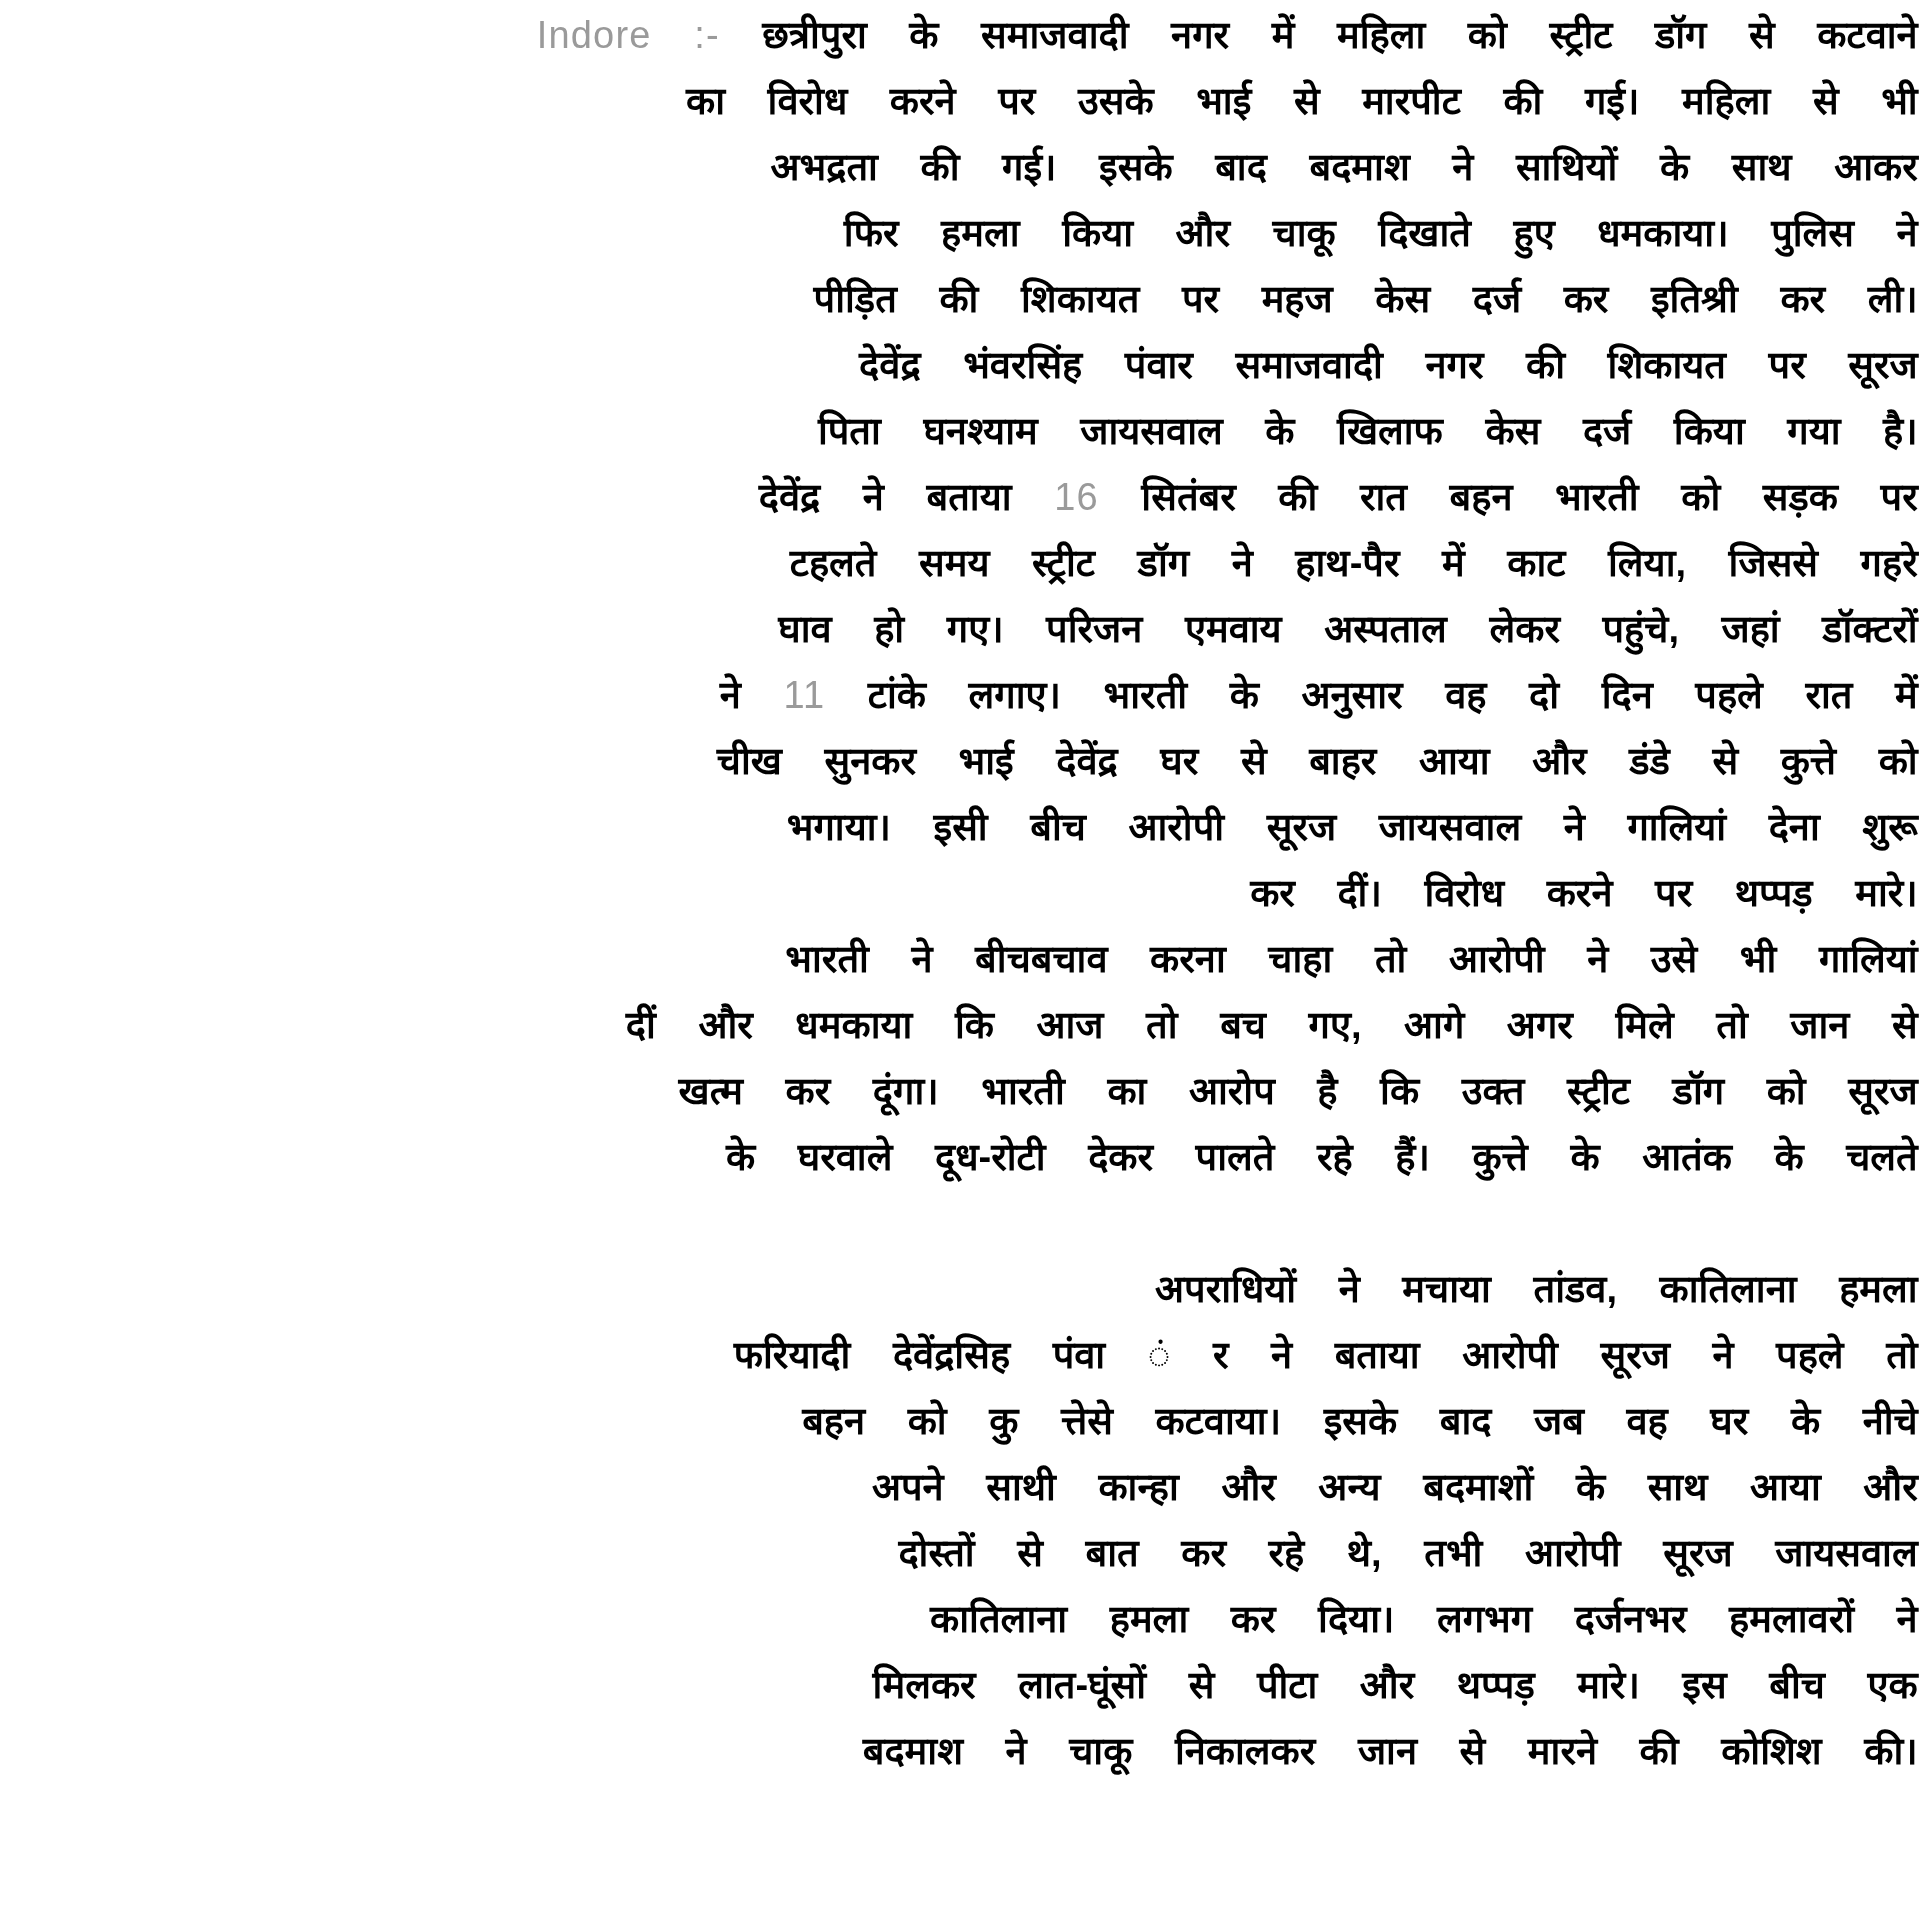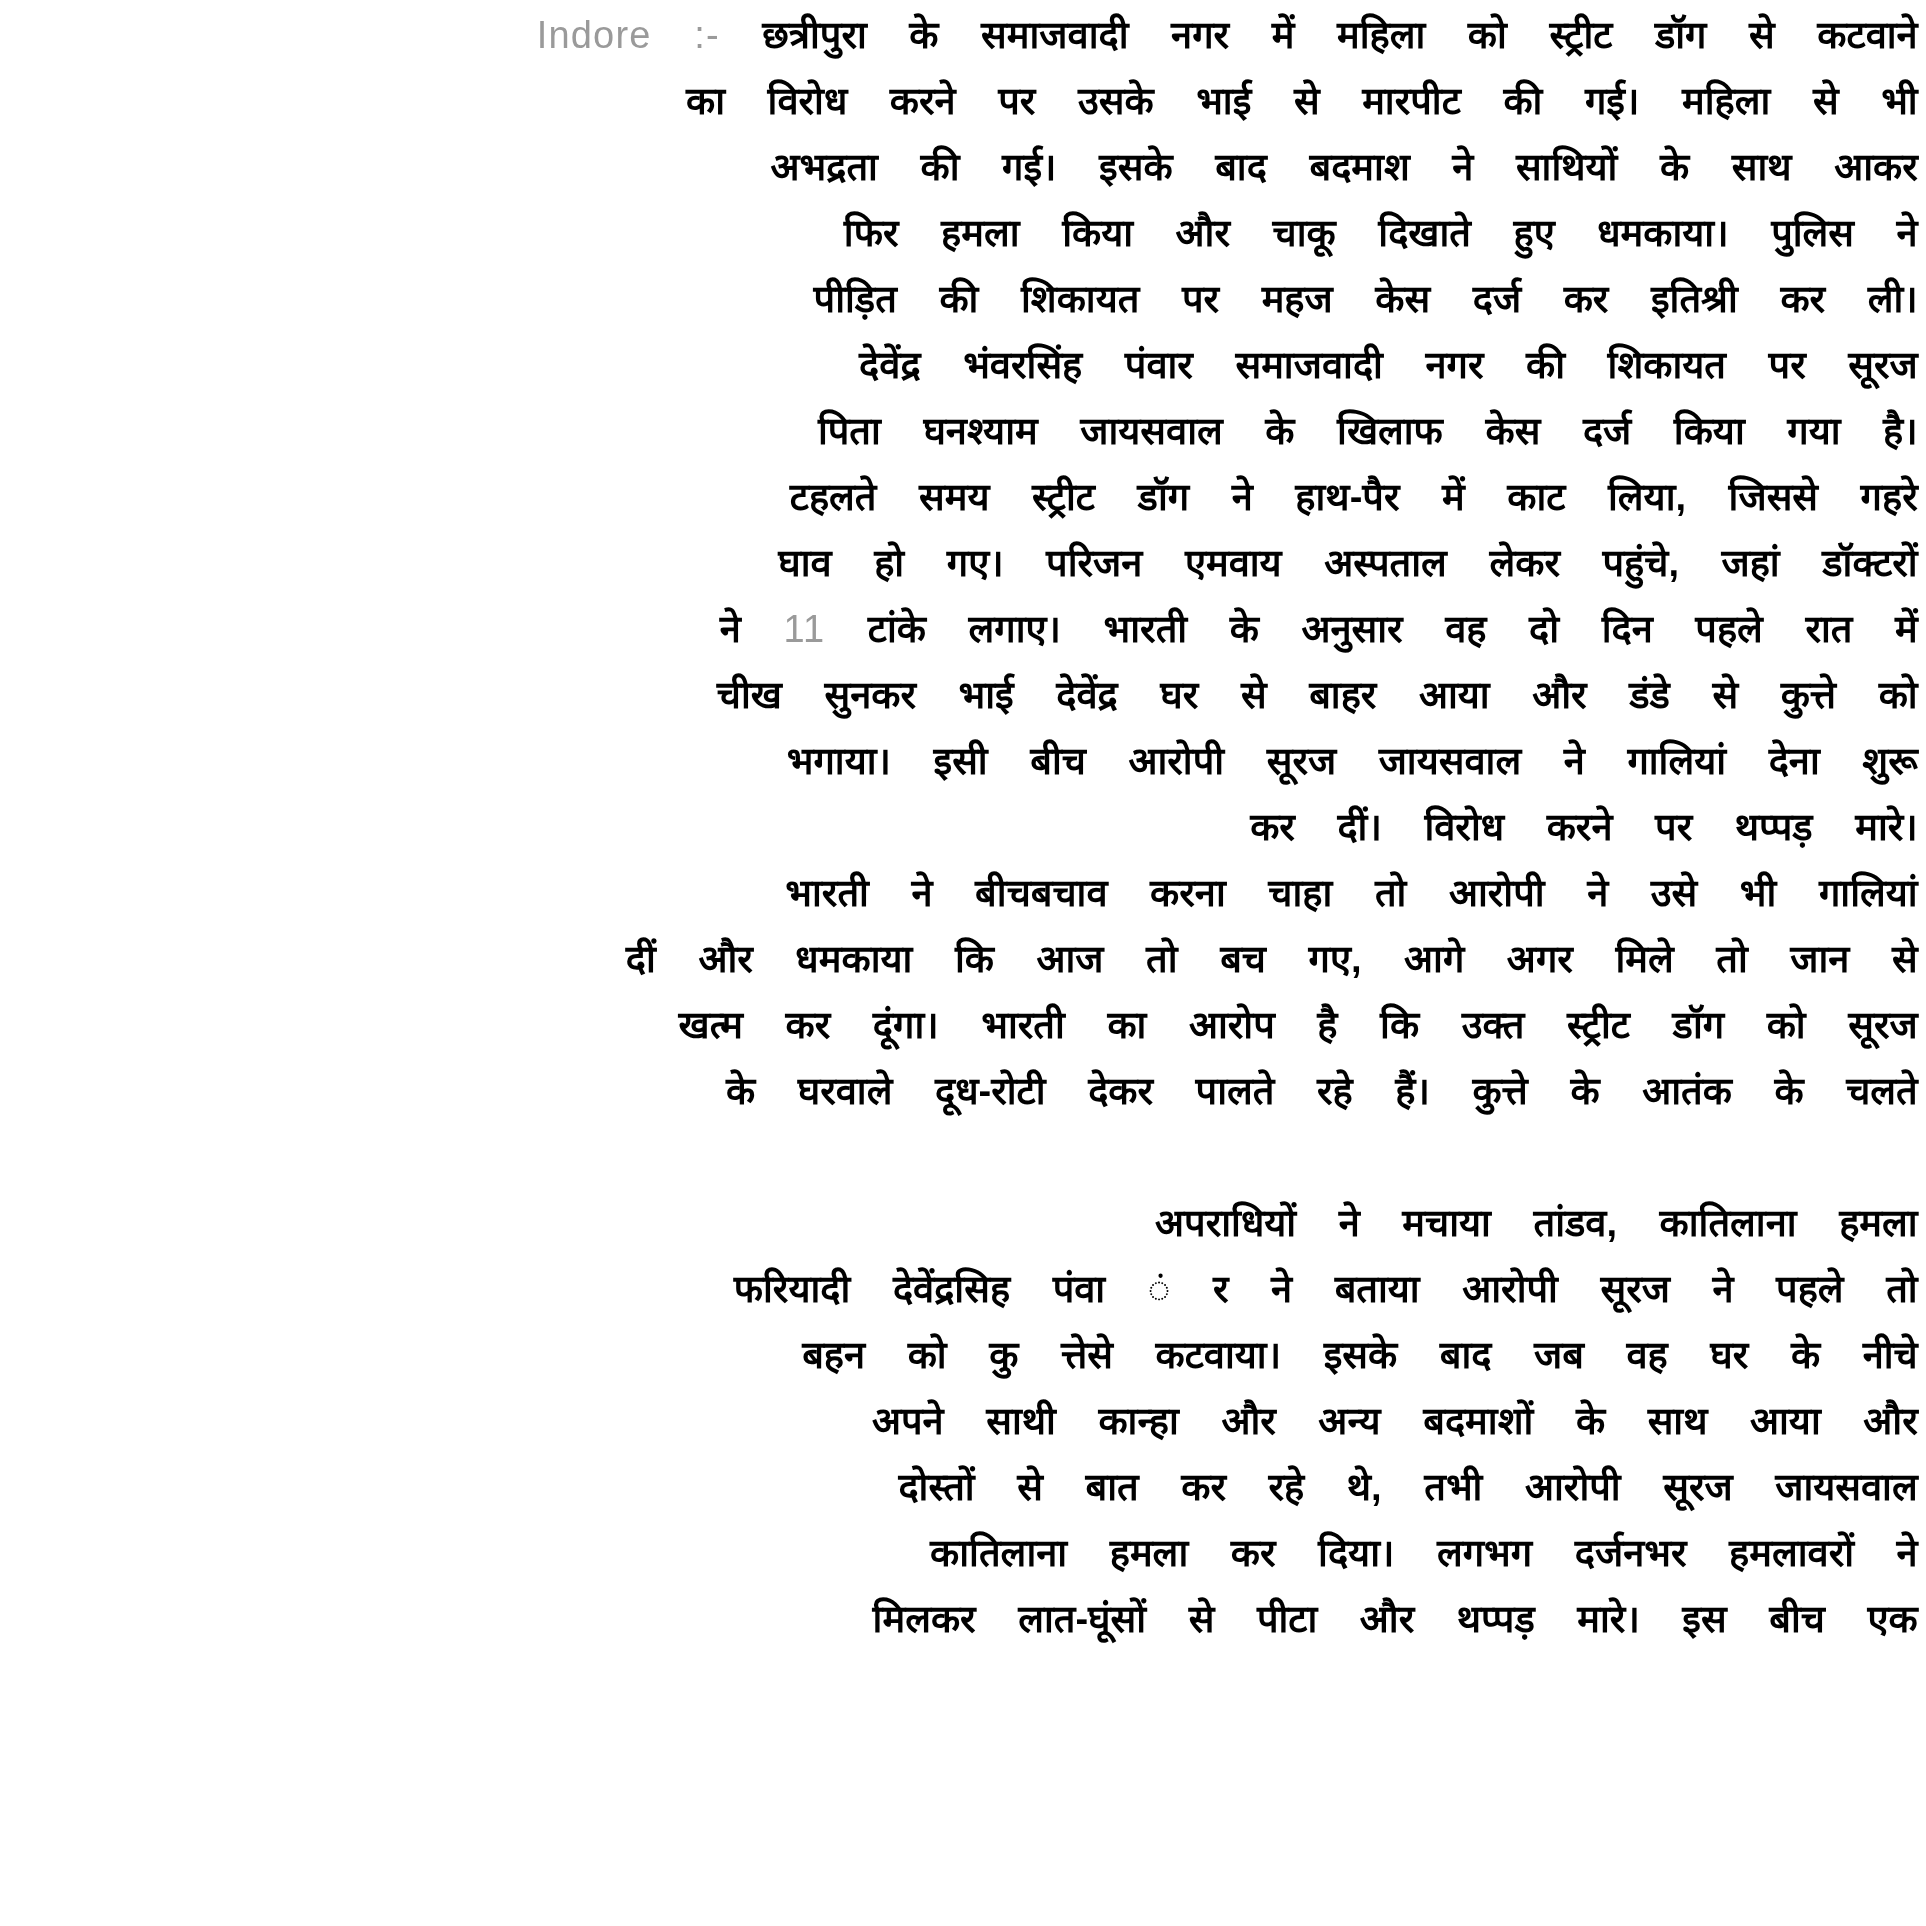--- a/index.html
+++ b/index.html
@@ -43,32 +43,34 @@
 
 <main class="article">
   <div>
       <div class="line"><span class="latin">Indore</span> <span class="latin">:-</span> छत्रीपुरा के समाजवादी नगर में महिला को स्ट्रीट डॉग से कटवाने</div>
       <div class="line">का विरोध करने पर उसके भाई से मारपीट की गई। महिला से भी</div>
       <div class="line">अभद्रता की गई। इसके बाद बदमाश ने साथियों के साथ आकर</div>
       <div class="line">फिर हमला किया और चाकू दिखाते हुए धमकाया। पुलिस ने</div>
       <div class="line">पीड़ित की शिकायत पर महज केस दर्ज कर इतिश्री कर ली।</div>
       <div class="line">देवेंद्र भंवरसिंह पंवार समाजवादी नगर की शिकायत पर सूरज</div>
       <div class="line">पिता घनश्याम जायसवाल के खिलाफ केस दर्ज किया गया है।</div>
+      <div class="line">देवेंद्र ने बताया <span class="latin">16</span> सितंबर की रात बहन भारती को सड़क पर</div>
       <div class="line">टहलते समय स्ट्रीट डॉग ने हाथ-पैर में काट लिया, जिससे गहरे</div>
       <div class="line">घाव हो गए। परिजन एमवाय अस्पताल लेकर पहुंचे, जहां डॉक्टरों</div>
       <div class="line">ने <span class="latin">11</span> टांके लगाए। भारती के अनुसार वह दो दिन पहले रात में</div>
       <div class="line">चीख सुनकर भाई देवेंद्र घर से बाहर आया और डंडे से कुत्ते को</div>
       <div class="line">भगाया। इसी बीच आरोपी सूरज जायसवाल ने गालियां देना शुरू</div>
       <div class="line">कर दीं। विरोध करने पर थप्पड़ मारे।</div>
       <div class="line">भारती ने बीचबचाव करना चाहा तो आरोपी ने उसे भी गालियां</div>
       <div class="line">दीं और धमकाया कि आज तो बच गए, आगे अगर मिले तो जान से</div>
       <div class="line">खत्म कर दूंगा। भारती का आरोप है कि उक्त स्ट्रीट डॉग को सूरज</div>
       <div class="line">के घरवाले दूध-रोटी देकर पालते रहे हैं। कुत्ते के आतंक के चलते</div>
       <div class="line gap-above">अपराधियों ने मचाया तांडव, कातिलाना हमला</div>
       <div class="line">फरियादी देवेंद्रसिह पंवा <span class="anusvara">ं</span> र ने बताया आरोपी सूरज ने पहले तो</div>
       <div class="line">बहन को कु त्तेसे कटवाया। इसके बाद जब वह घर के नीचे</div>
       <div class="line">अपने साथी कान्हा और अन्य बदमाशों के साथ आया और</div>
       <div class="line">दोस्तों से बात कर रहे थे, तभी आरोपी सूरज जायसवाल</div>
       <div class="line">कातिलाना हमला कर दिया। लगभग दर्जनभर हमलावरों ने</div>
       <div class="line">मिलकर लात-घूंसों से पीटा और थप्पड़ मारे। इस बीच एक</div>
+      <div class="line">बदमाश ने चाकू निकालकर जान से मारने की कोशिश की।</div>
     </div>
 </main>
 
 
 </body></html>

